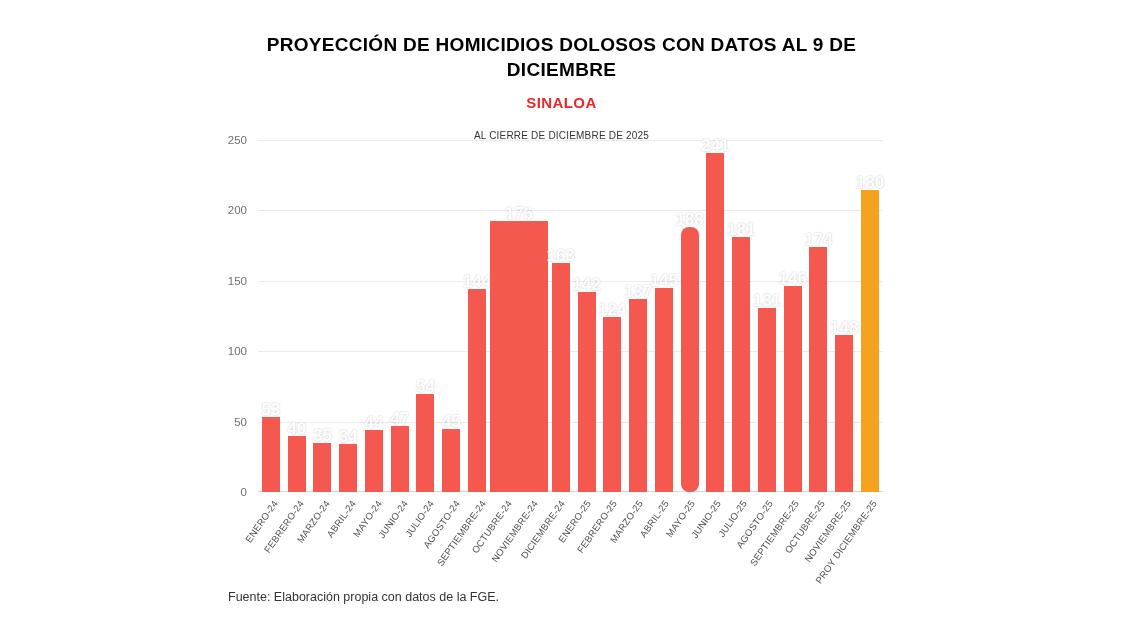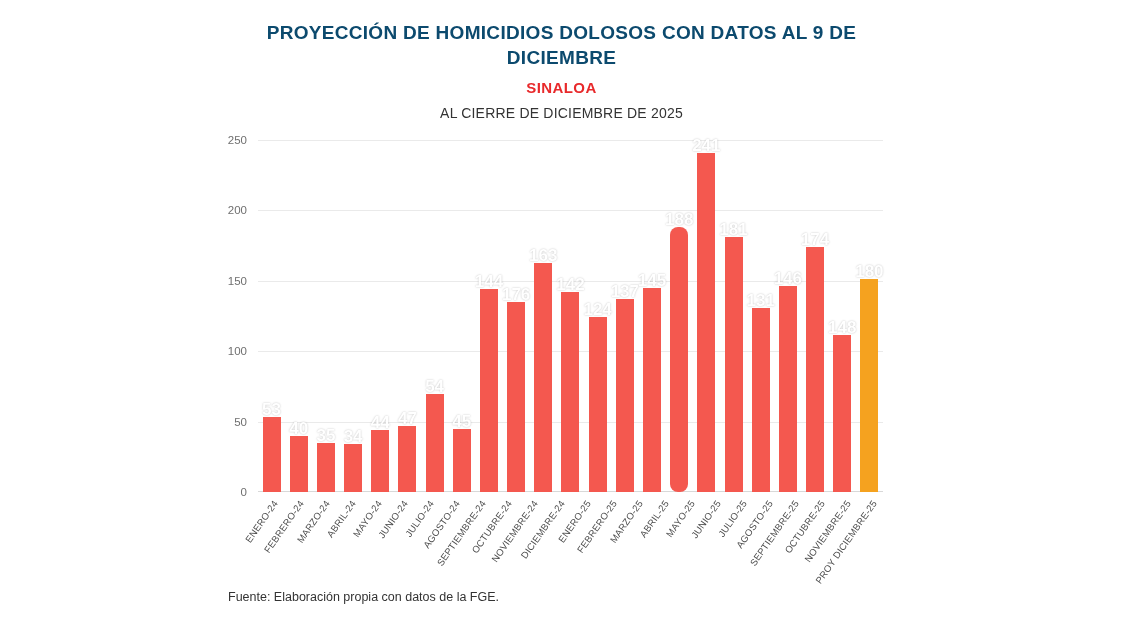--- a/index.html
+++ b/index.html
@@ -21,37 +21,37 @@
     box-sizing: border-box;
   }
   .titles {
     padding-top: 20px;
     text-align: center;
   }
   .chart-title {
     font-size: 19px;
     font-weight: bold;
     letter-spacing: 0.3px;
-    color: #0c4a6e;
+    color: #000000;
     line-height: 1.32;
     max-width: 640px;
-    margin: 0 auto;
+    margin: 12px auto;
     text-transform: uppercase;
   }
   .chart-subtitle {
     font-size: 15px;
     font-weight: bold;
     color: #e8292b;
     margin-top: 9px;
     letter-spacing: 0.4px;
   }
   .chart-subtitle2 {
-    font-size: 14px;
+    font-size: 10px;
     color: #333333;
-    margin-top: 9px;
+    margin-top: 19px;
     letter-spacing: 0.2px;
   }
 
   
   .plot-wrap {
     position: absolute;
     left: 0;
     top: 140px;
     width: 1123px;
     height: 420px;
@@ -232,21 +232,21 @@
           <div class="bar" style="height: 63.36px;">
             <div class="barlabel">45</div>
           </div>
         </div>
         <div class="barcol">
           <div class="bar" style="height: 202.752px;">
             <div class="barlabel">144</div>
           </div>
         </div>
         <div class="barcol">
-          <div class="bar" style="height: 190px;">
+          <div class="bar" style="height: 271px; padding-left: 40px;">
             <div class="barlabel">176</div>
           </div>
         </div>
         <div class="barcol">
           <div class="bar" style="height: 229.504px;">
             <div class="barlabel">163</div>
           </div>
         </div>
         <div class="barcol">
           <div class="bar" style="height: 199.936px;">
@@ -297,21 +297,21 @@
           <div class="bar" style="height: 244.992px;">
             <div class="barlabel">174</div>
           </div>
         </div>
         <div class="barcol">
           <div class="bar" style="height: 157px; margin-top: 32px;">
             <div class="barlabel">148</div>
           </div>
         </div>
         <div class="barcol">
-          <div class="bar proj" style="height: 213px;">
+          <div class="bar proj" style="height: 302px;">
             <div class="barlabel">180</div>
           </div>
         </div>
       </div>
     <div class="xlabels">
         <div class="xlabelcol">
           <div class="xlabel">ENERO-24</div>
         </div>
         <div class="xlabelcol">
           <div class="xlabel">FEBRERO-24</div>

